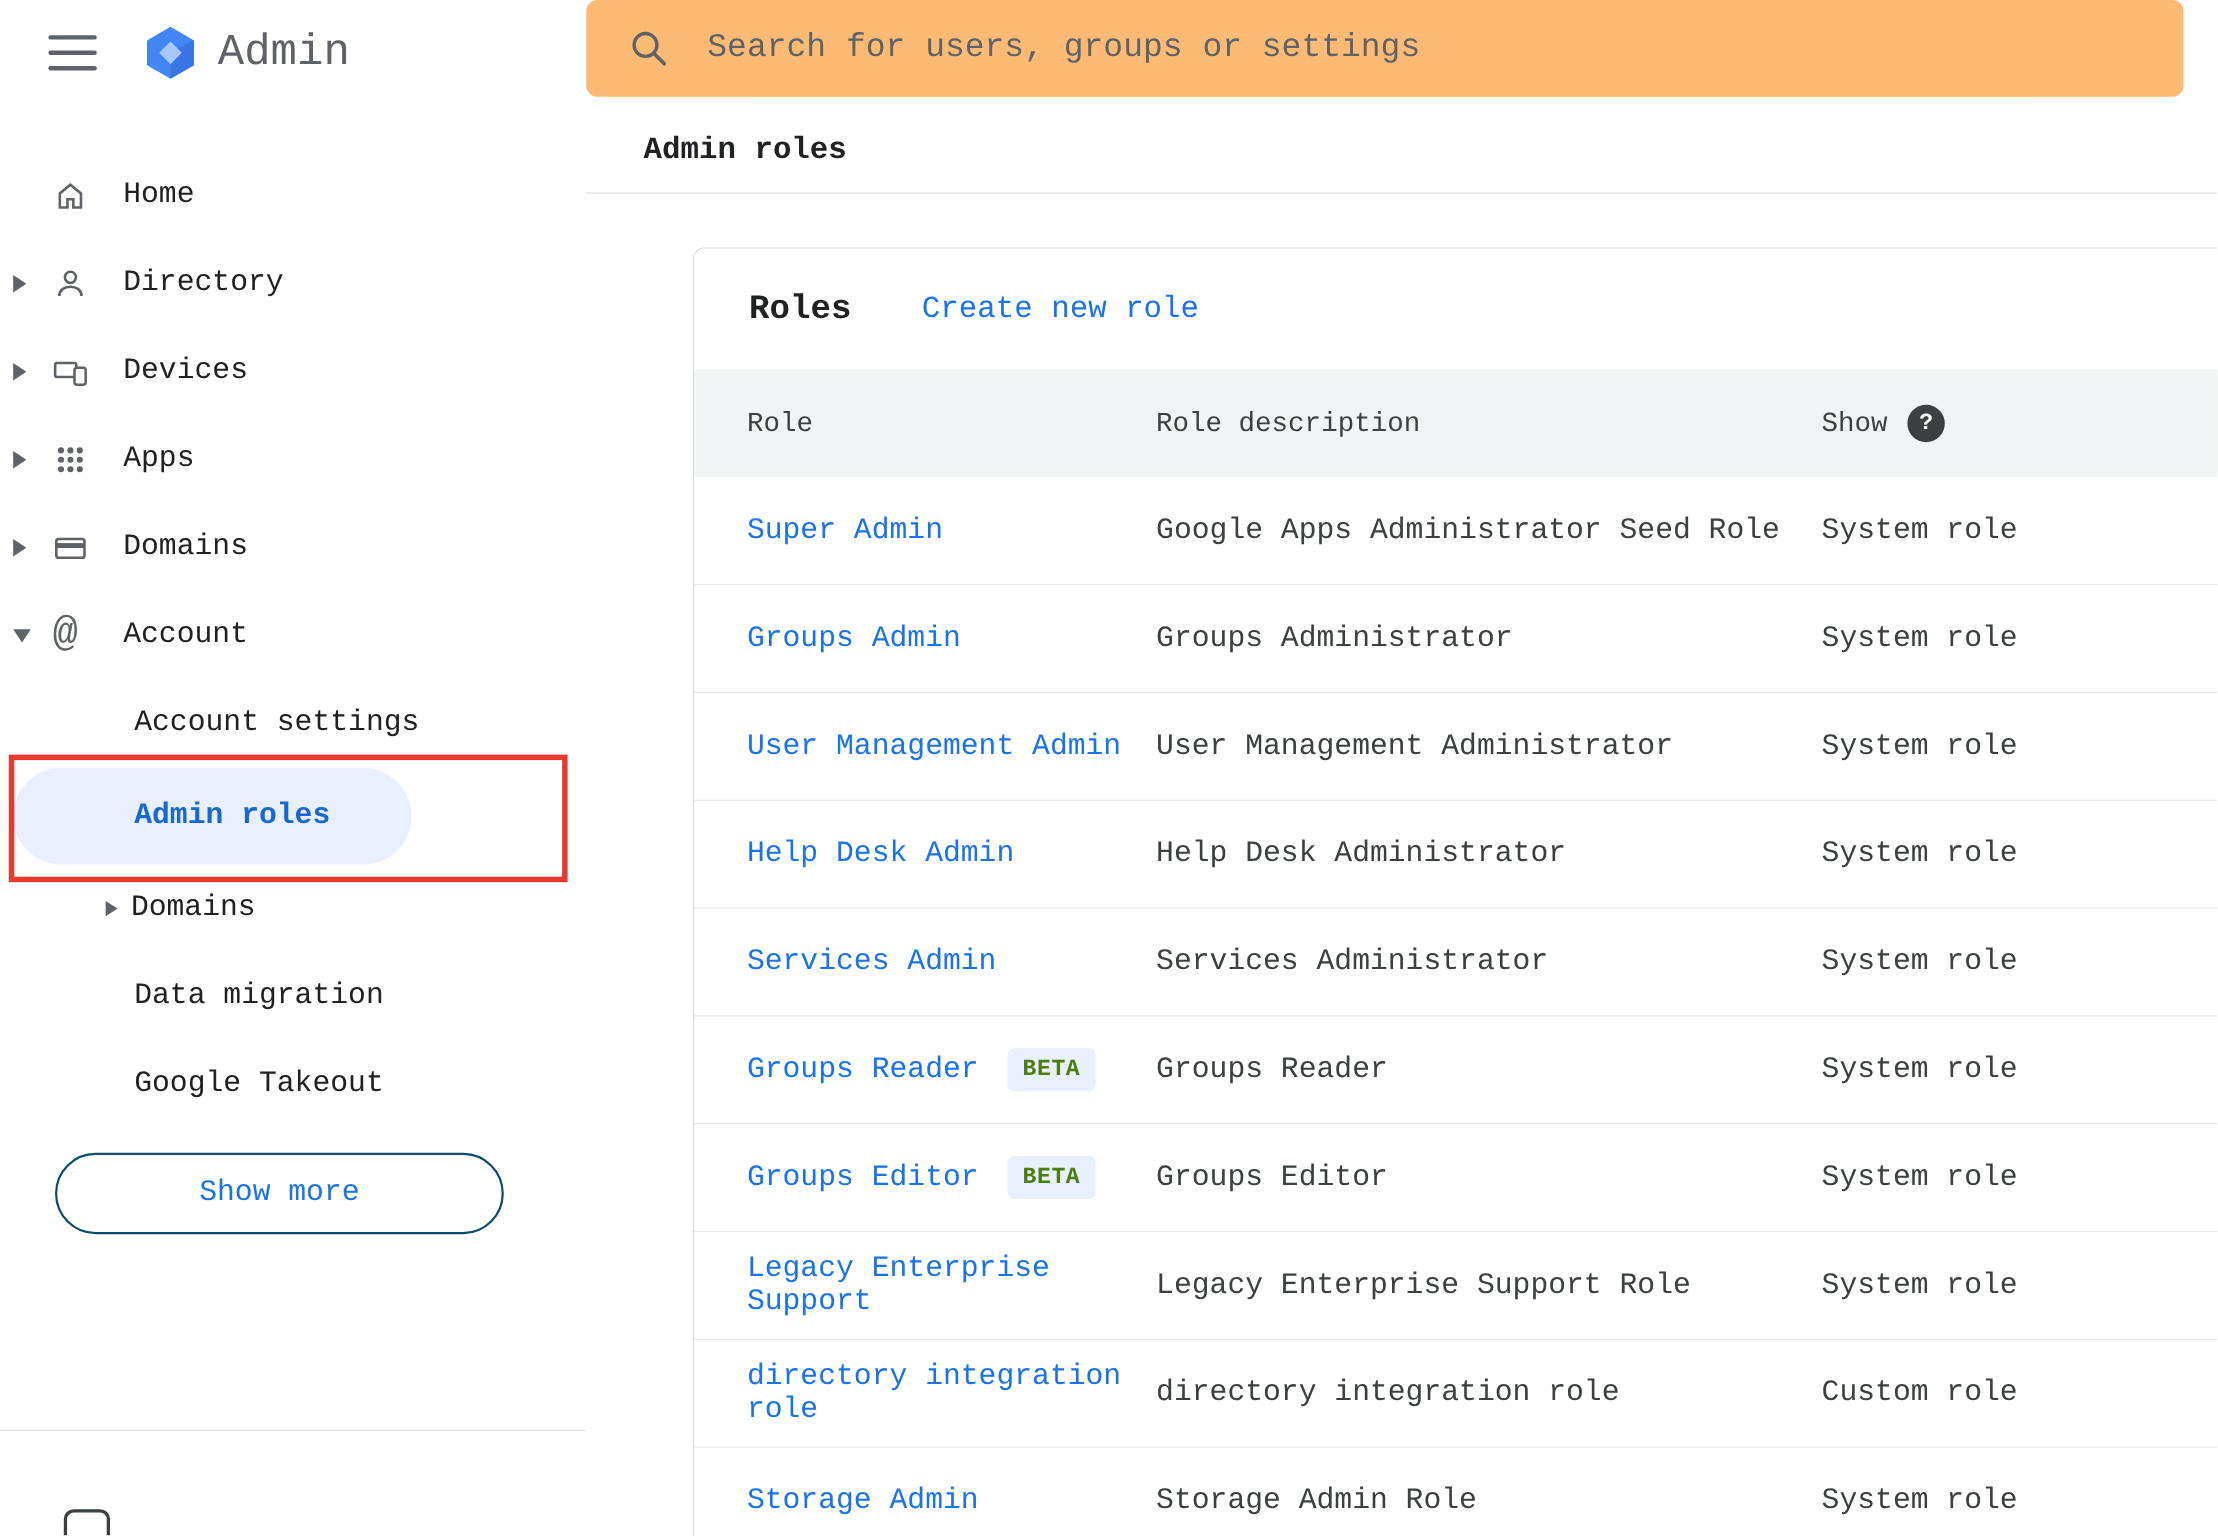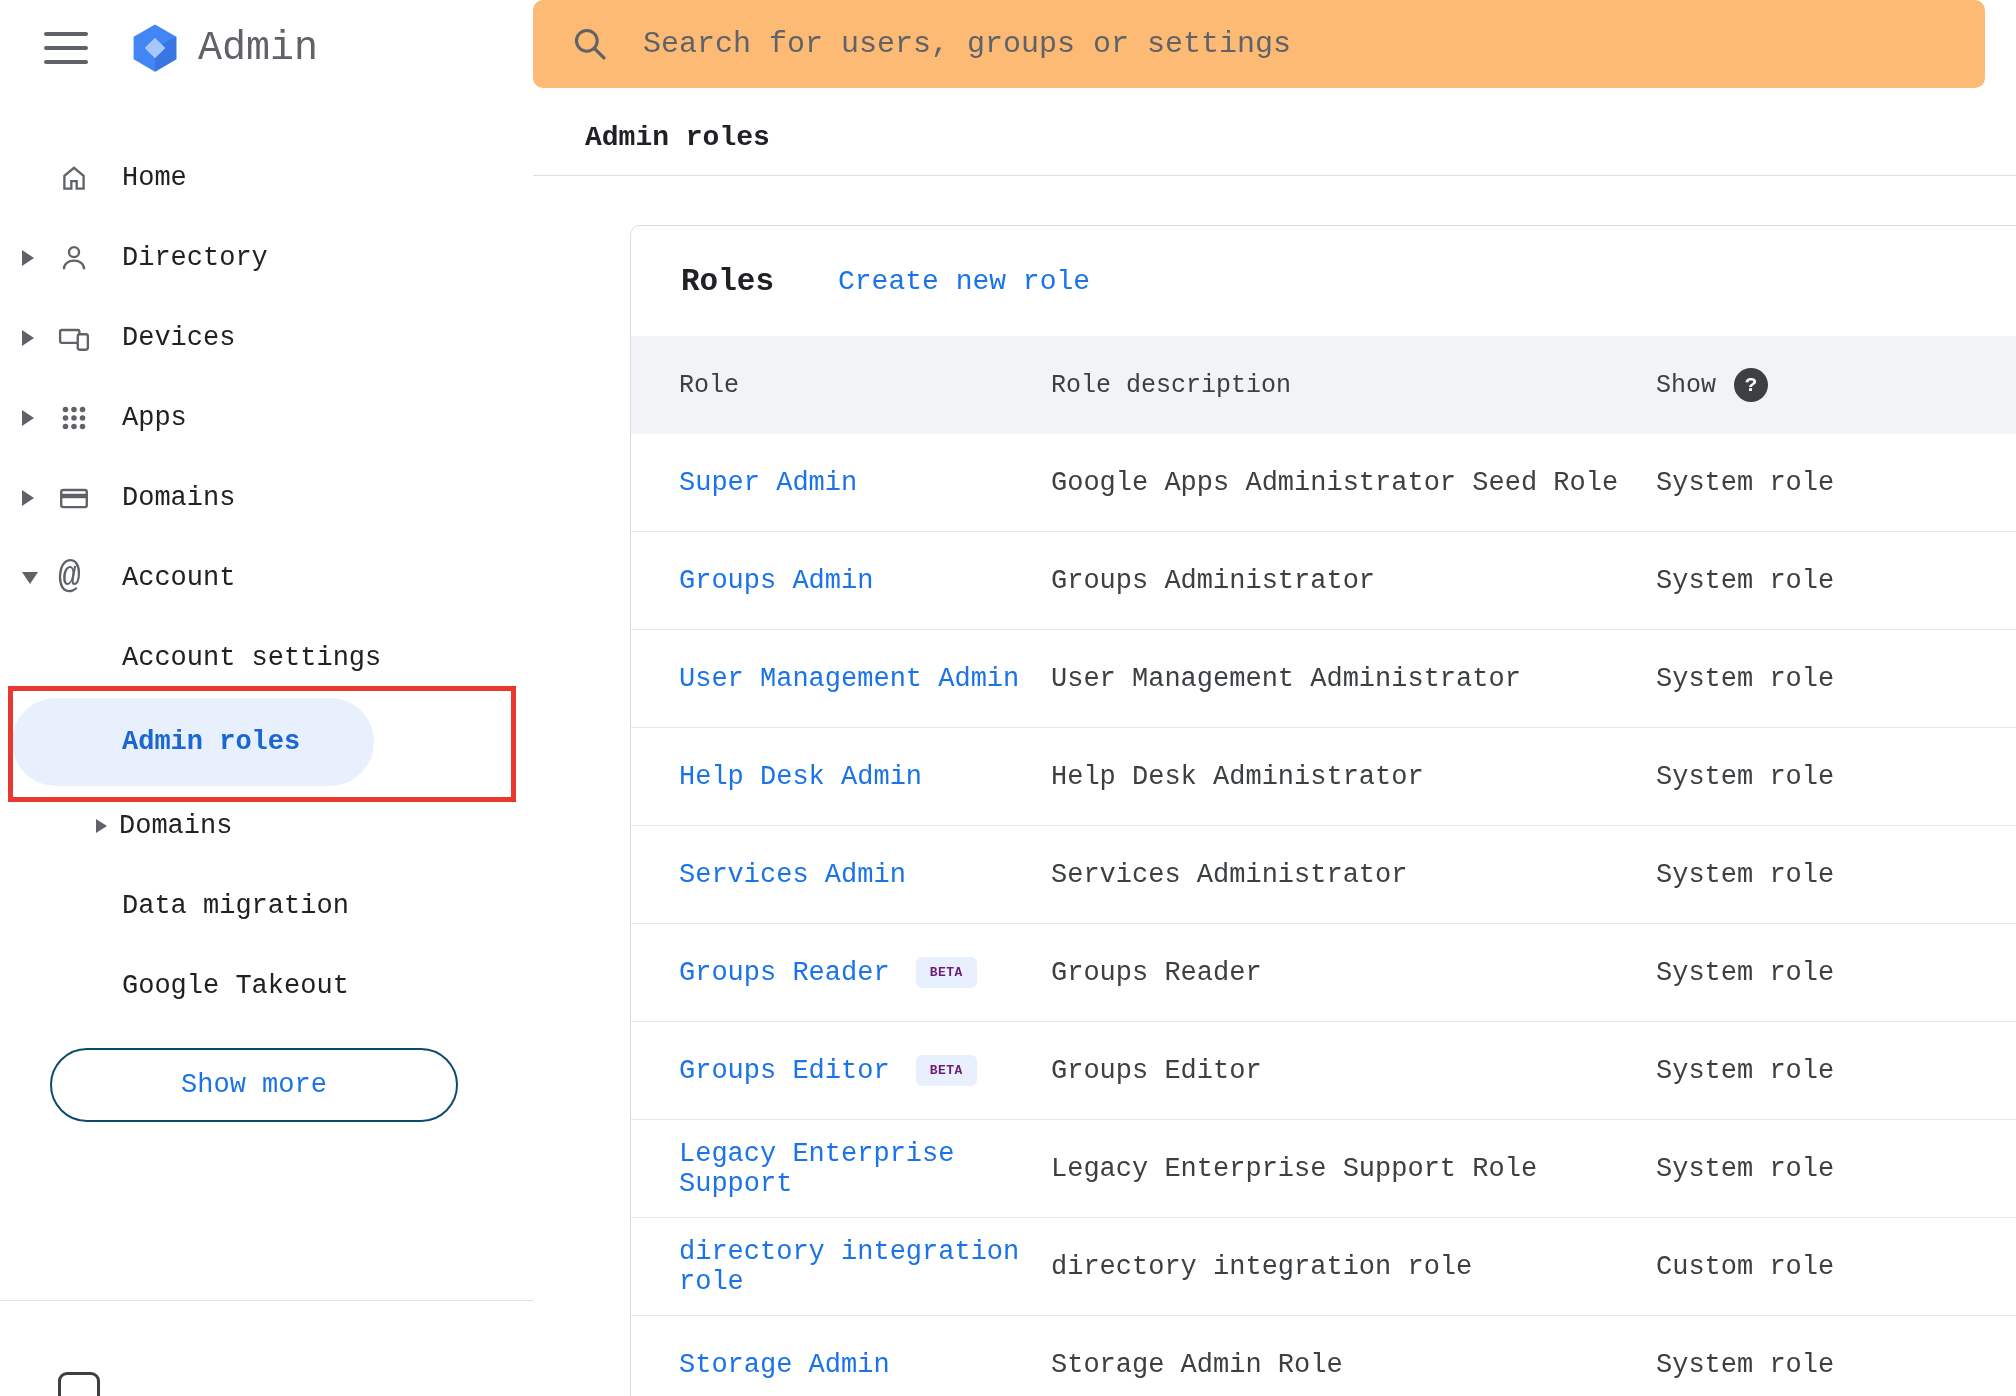--- a/index.html
+++ b/index.html
@@ -10,21 +10,21 @@
   }
   
   .sidebar { position:absolute; left:0; top:0; width:533px; height:100%; background:#fff; }
   .sidebar-header { display:flex; align-items:center; height:96px; padding-left:44px; }
   .hamburger { width:44px; height:32px; display:flex; flex-direction:column; justify-content:space-between;
     background:none; border:none; cursor:pointer; margin-right:40px; padding:0; }
   .hamburger span { display:block; height:4px; background:#5f6368; border-radius:2px; }
   .logo { display:flex; align-items:center; gap:16px; }
   .logo-text { font-size:40px; color:#5f6368; }
   .nav { margin-top:42px; }
-  .nav-item { display:flex; align-items:center; height:80px; padding-left:22px; cursor:pointer; }
+  .nav-item { display:flex; align-items:center; height:80px; padding-left:12px; cursor:pointer; }
   .chev { width:36px; display:flex; align-items:center; }
   .tri-r { width:0; height:0; border-left:12px solid #5f6368; border-top:8px solid transparent; border-bottom:8px solid transparent; }
   .tri-d { width:0; height:0; border-top:12px solid #5f6368; border-left:8px solid transparent; border-right:8px solid transparent; }
   .nav-icon { width:64px; display:flex; align-items:center; }
   .nav-label { font-size:27px; color:#202124; }
   .at-glyph { font-size:38px; color:#5f6368; line-height:1; margin-top:-2px; }
   .sub-item { display:flex; align-items:center; height:80px; padding-left:122px; font-size:27px; color:#202124; cursor:pointer; }
   .sub-item.with-tri { padding-left:96px; }
   .sub-item.with-tri .tri-sm { width:0; height:0; border-left:11px solid #5f6368; border-top:7px solid transparent; border-bottom:7px solid transparent; margin-right:12px; }
   .sub-selected-row { height:88px; display:flex; align-items:center; }
@@ -53,21 +53,21 @@
   .create-link { margin-left:64px; font-size:28px; color:#1a73e8; text-decoration:none; cursor:pointer; }
   .thead { display:flex; align-items:center; height:98px; background:#f1f3f4; font-size:25px; color:#3c4043; }
   .cell { display:flex; align-items:center; }
   .cell-role { width:420px; padding-left:48px; }
   .cell-desc { width:605px; }
   .cell-type { flex:1; }
   .help { margin-left:18px; width:34px; height:34px; border-radius:50%; background:#3c4043; color:#fff;
     font-size:21px; font-weight:bold; display:flex; align-items:center; justify-content:center; cursor:pointer; }
   .trow { display:flex; align-items:center; height:98px; border-bottom:1px solid #e4e7ea; font-size:27px; color:#3c4043; }
   .role-link { color:#1a73e8; text-decoration:none; cursor:pointer; }
-  .beta { margin-left:26px; background:#e8f0fe; color:#701a75; font-weight:bold; font-size:13px;
+  .beta { margin-left:26px; background:#e8f0fe; color:#4d7c0f; font-weight:bold; font-size:21px;
     padding:8px 14px; border-radius:6px; letter-spacing:0.5px; }
 </style>
 </head>
 <body>
 
 <div class="screen">
 
   <aside class="sidebar">
     <div class="sidebar-header">
       <button class="hamburger">

